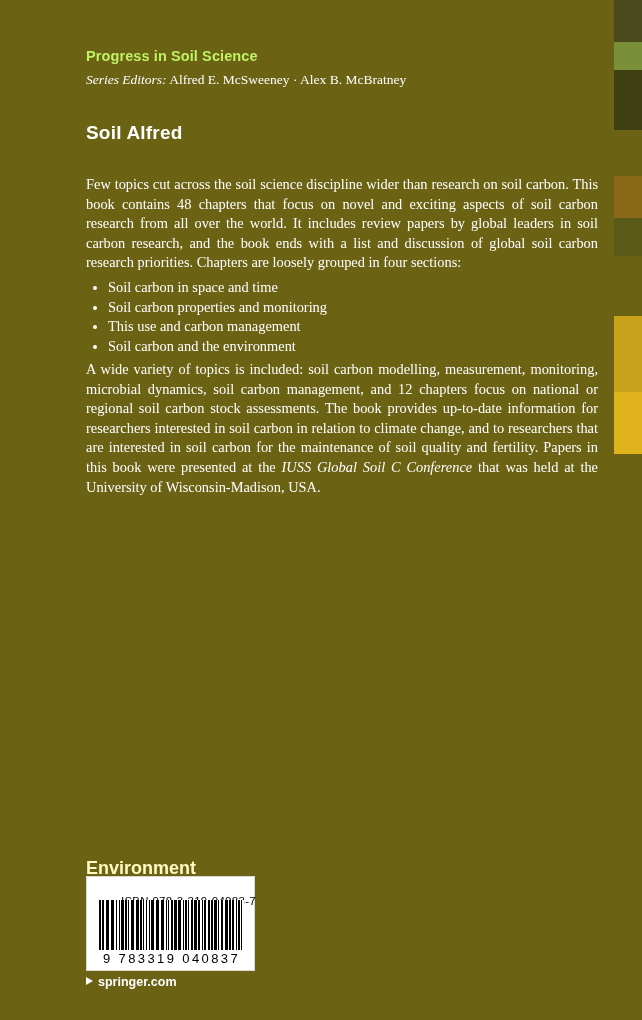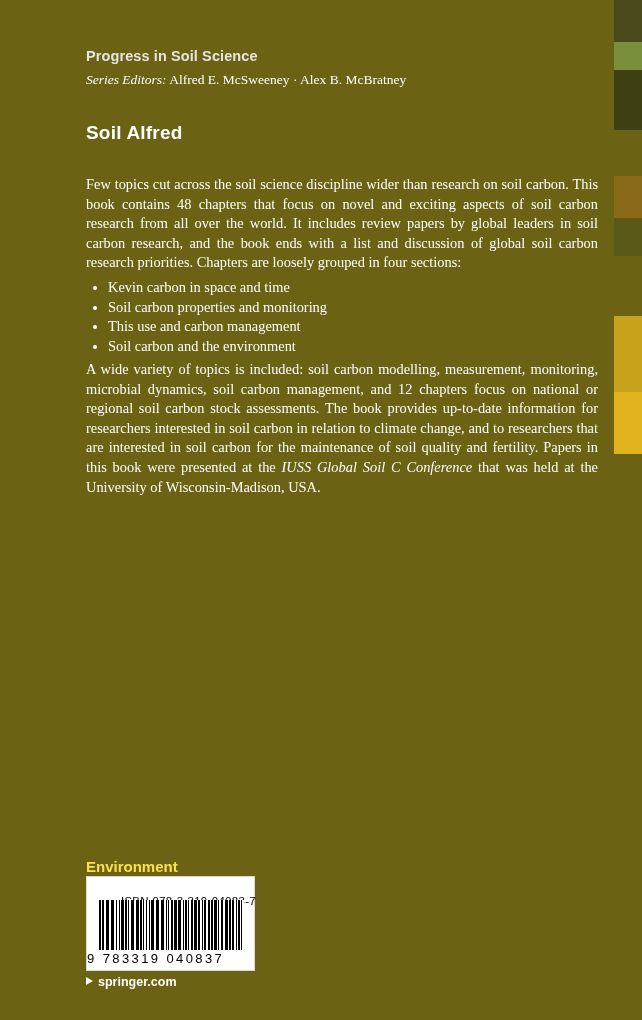--- a/index.html
+++ b/index.html
@@ -39,21 +39,21 @@
     left: 0;
     width: 28px;
   }
   .series-title {
     position: absolute;
     left: 64px;
     top: 30px;
     font-family: "Liberation Sans", sans-serif;
     font-weight: bold;
     font-size: 14.5px;
-    color: #e5e5e5;
+    color: #bef264;
     letter-spacing: 0.1px;
   }
   .series-editors {
     position: absolute;
     left: 64px;
     top: 54px;
     font-family: "Liberation Serif", serif;
     font-size: 13.5px;
     color: #ffffff;
   }
@@ -110,22 +110,22 @@
     padding: 0;
   }
   .ital { font-style: italic; }
 
   .subject {
     position: absolute;
     left: 64px;
     top: 840px;
     font-family: "Liberation Sans", sans-serif;
     font-weight: bold;
-    font-size: 15px;
-    color: #fde047;
+    font-size: 18px;
+    color: #fef9c3;
   }
   
   .barcode-box {
     position: absolute;
     left: 64px;
     top: 858px;
     width: 169px;
     height: 95px;
     background: #ffffff;
     border: 1px solid #d8d8d8;
@@ -155,21 +155,21 @@
   .bars span {
     display: block;
     background: #000;
     height: 100%;
   }
   .isbn-digits {
     position: absolute;
     left: 0;
     top: 74px;
     width: 169px;
-    text-align: left;
+    text-align: center;
     font-family: "Liberation Sans", sans-serif;
     font-size: 13px;
     color: #000000;
     letter-spacing: 2.4px;
   }
   .springer {
     position: absolute;
     left: 64px;
     top: 957px;
     font-family: "Liberation Sans", sans-serif;
@@ -200,21 +200,21 @@
     <div class="series-editors">
       <span class="ital">Series Editors:</span><span> Alfred E. McSweeney · Alex B. McBratney</span>
     </div>
 
 
     <div class="book-title">Soil Alfred</div>
 
     <div class="blurb blurb-1">Few topics cut across the soil science discipline wider than research on soil carbon. This book contains 48 chapters that focus on novel and exciting aspects of soil carbon research from all over the world. It includes review papers by global leaders in soil carbon research, and the book ends with a list and discussion of global soil carbon research priorities. Chapters are loosely grouped in four sections:</div>
 
     <ul class="bullets">
-      <li>Kevin carbon in space and time</li>
+      <li>Soil carbon in space and time</li>
       <li>Soil carbon properties and monitoring</li>
       <li>This use and carbon management</li>
       <li>Soil carbon and the environment</li>
     </ul>
 
     <div class="blurb blurb-2">
       <span>A wide variety of topics is included: soil carbon modelling, measurement, monitoring, microbial dynamics, soil carbon management, and 12 chapters focus on national or regional soil carbon stock assessments. The book provides up-to-date information for researchers interested in soil carbon in relation to climate change, and to researchers that are interested in soil carbon for the maintenance of soil quality and fertility. Papers in this book were presented at the </span><span class="ital">IUSS Global Soil C Conference</span><span> that was held at the University of Wisconsin-Madison, USA.</span>
     </div>
 
     <div class="subject">Environment</div>

